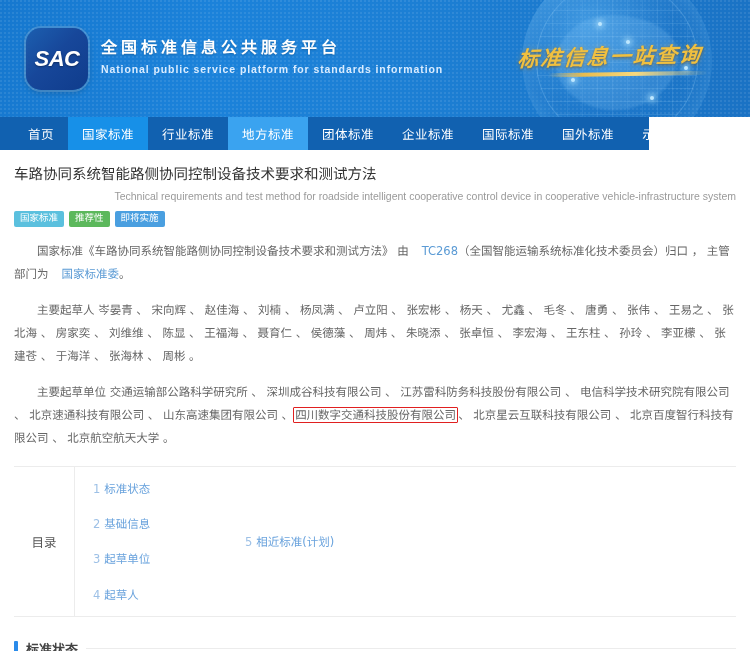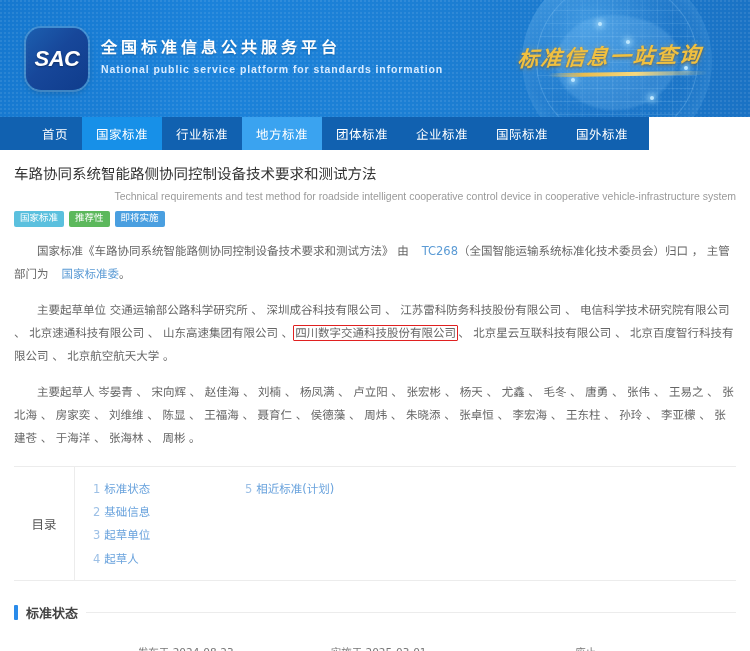--- a/index.html
+++ b/index.html
@@ -85,21 +85,21 @@
     position: absolute; right: 42px; top: 72px; width: 160px; height: 4px;
     background: linear-gradient(90deg, rgba(240,192,64,0) 0%, #e8bc4e 22%, #f7d97e 55%, rgba(240,192,64,0) 100%);
     border-radius: 2px; transform: rotate(-1deg);
   }
 
   
   .nav {
     width: 649px; height: 33px;
     background: #1161b0;
     display: flex; align-items: stretch;
-    padding-left: 28px;
+    padding-left: 14px;
   }
   .nav-item {
     display: flex; align-items: center; justify-content: center;
     padding: 0 14px; height: 33px;
     color: #ffffff; font-size: 12.5px; letter-spacing: .5px;
     font-family: "DejaVu Sans", "Liberation Sans", sans-serif;
     cursor: pointer; white-space: nowrap;
   }
   .nav-item.active { background: #1790e8; }
   .nav-item.hover  { background: #3aa3f0; }
@@ -143,21 +143,21 @@
   .toc-label {
     width: 60px; display: flex; align-items: center; justify-content: center;
     font-size: 12.5px; color: #555;
     font-family: "DejaVu Sans", "Liberation Sans", sans-serif;
     flex: 0 0 60px;
   }
   .toc-cols {
     flex: 1; display: flex; border-left: 1px solid #ececec;
     padding: 14px 0 12px 18px;
   }
-  .toc-col { width: 152px; display: flex; flex-direction: column; gap: 6px; }
+  .toc-col { width: 152px; display: flex; flex-direction: column; gap: 18px; justify-content: center; }
   .toc-item {
     font-size: 11.5px; color: #6aa3dd; line-height: 1.5; cursor: pointer;
     font-family: "DejaVu Sans", "Liberation Sans", sans-serif;
   }
   .toc-item .num { color: #9dc0e6; margin-right: 4px; }
 
   
   .section-head {
     display: flex; align-items: center; gap: 8px; margin-top: 22px;
   }
@@ -222,25 +222,25 @@
         <span class="tag" style="background: rgb(92, 184, 92);">推荐性</span>
         <span class="tag" style="background: rgb(74, 159, 224);">即将实施</span>
       </div>
   </div>
 
   <p class="para">
     <span>国家标准《</span><span>车路协同系统智能路侧协同控制设备技术要求和测试方法</span><span>》 由</span><span class="lnk">TC268</span><span>（全国智能运输系统标准化技术委员会）归口 ， 主管部门为</span><span class="lnk">国家标准委</span><span>。</span>
   </p>
 
   <p class="para">
+    <span>主要起草人</span>&nbsp;<span>岑晏青 、 宋向辉 、 赵佳海 、 刘楠 、 杨凤满 、 卢立阳 、 张宏彬 、 杨天 、 尤鑫 、 毛冬 、 唐勇 、 张伟 、 王易之 、 张北海 、 房家奕 、 刘维维 、 陈显 、 王福海 、 聂育仁 、 侯德藻 、 周炜 、 朱晓添 、 张卓恒 、 李宏海 、 王东柱 、 孙玲 、 李亚檬 、 张建苍 、 于海洋 、 张海林 、 周彬 。</span>
+  </p>
+
+  <p class="para">
     <span>主要起草单位</span>&nbsp;<span>交通运输部公路科学研究所 、 深圳成谷科技有限公司 、 江苏雷科防务科技股份有限公司 、 电信科学技术研究院有限公司 、 北京速通科技有限公司 、 山东高速集团有限公司 、</span><span class="hl-box">四川数字交通科技股份有限公司</span><span>、 北京星云互联科技有限公司 、 北京百度智行科技有限公司 、 北京航空航天大学 。</span>
-  </p>
-
-  <p class="para">
-    <span>主要起草人</span>&nbsp;<span>岑晏青 、 宋向辉 、 赵佳海 、 刘楠 、 杨凤满 、 卢立阳 、 张宏彬 、 杨天 、 尤鑫 、 毛冬 、 唐勇 、 张伟 、 王易之 、 张北海 、 房家奕 、 刘维维 、 陈显 、 王福海 、 聂育仁 、 侯德藻 、 周炜 、 朱晓添 、 张卓恒 、 李宏海 、 王东柱 、 孙玲 、 李亚檬 、 张建苍 、 于海洋 、 张海林 、 周彬 。</span>
   </p>
 
   <div class="toc-wrap">
     <div class="toc">
       <div class="toc-label">目录</div>
       <div class="toc-cols" id="toc-cols">
           <div class="toc-col">
             <div class="toc-item"><span class="num">1</span><span>标准状态</span></div>
             <div class="toc-item"><span class="num">2</span><span>基础信息</span></div>
             <div class="toc-item"><span class="num">3</span><span>起草单位</span></div>

